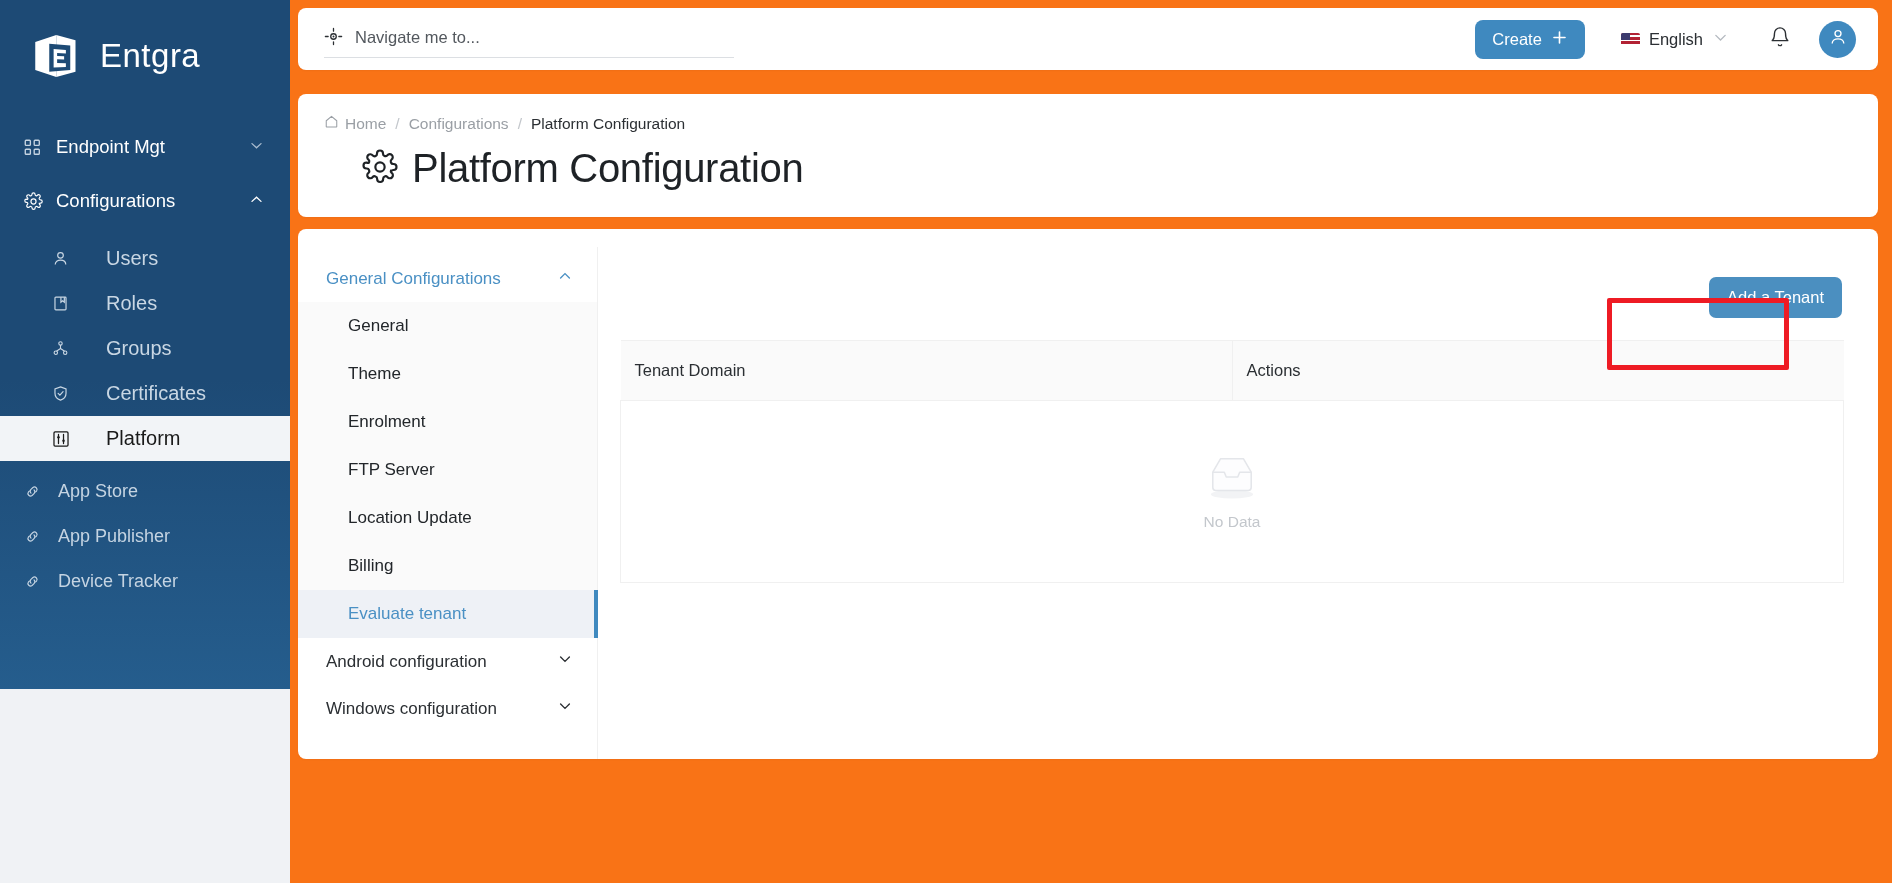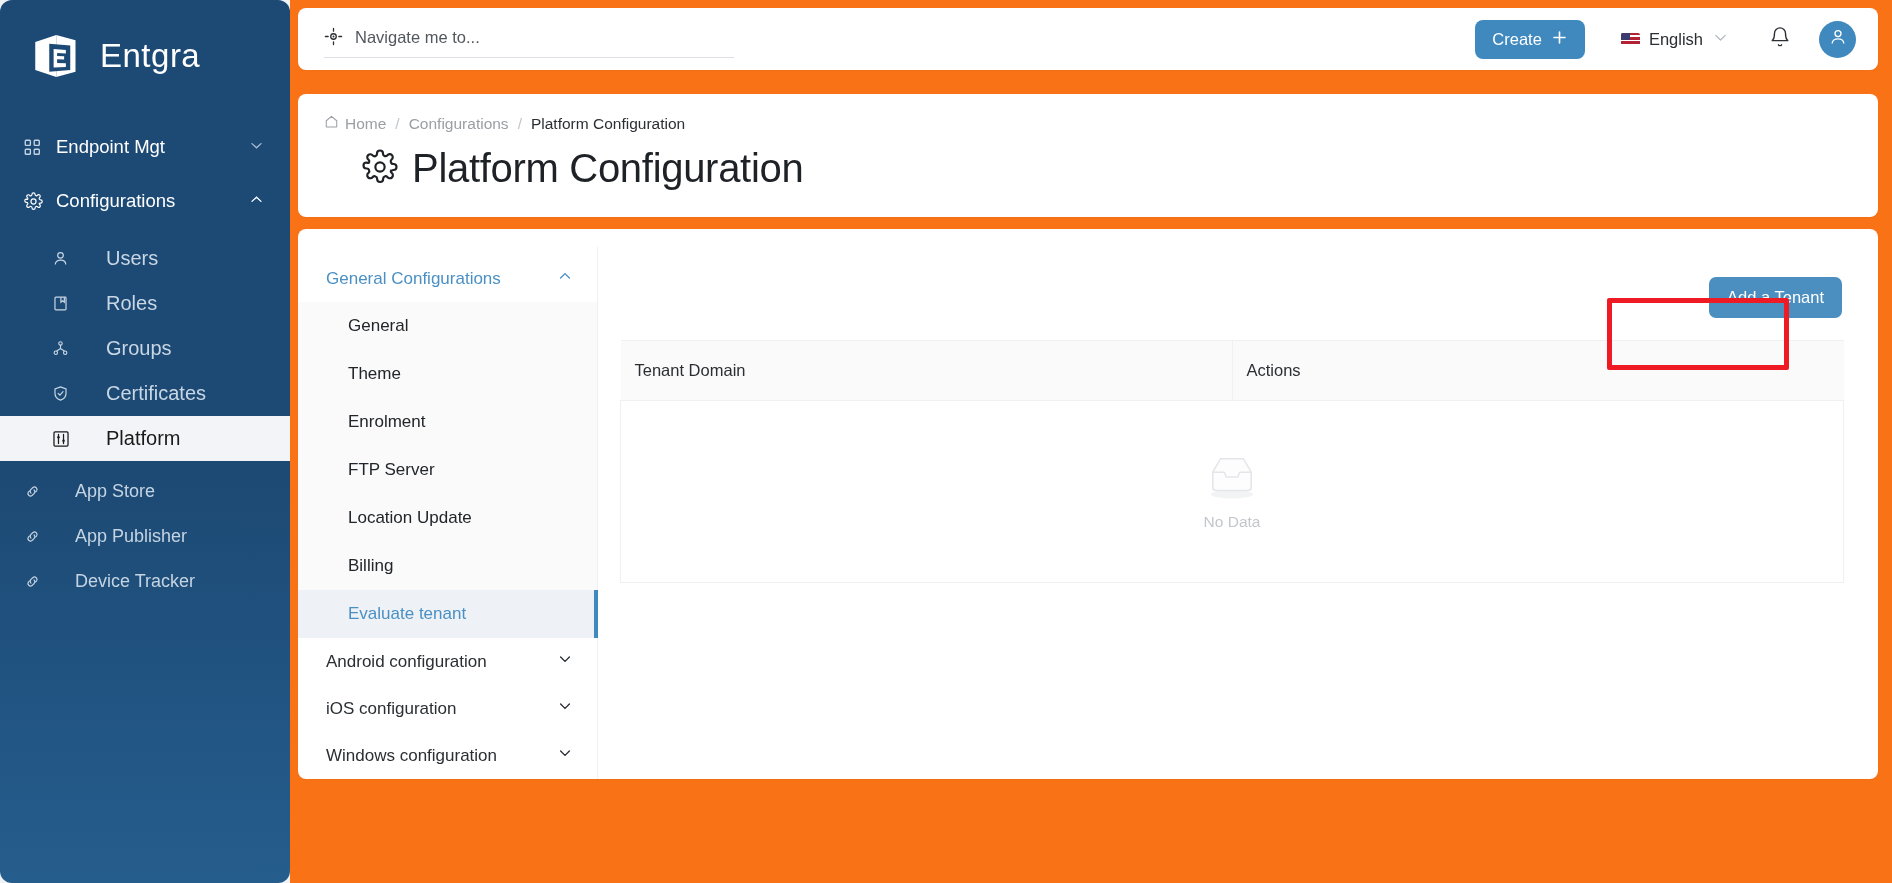--- a/index.html
+++ b/index.html
@@ -6,25 +6,24 @@
   html, body {
     width: 1892px; height: 883px;
     overflow: hidden;
     font-family: "Liberation Sans", sans-serif;
     background: #f0f2f5;
   }
   .app { position: relative; width: 1892px; height: 883px; display: flex; }
 
   
   .sidebar {
-    width: 290px; height: 883px; flex: 0 0 290px;
+    width: 290px; height: 689px; flex: 0 0 290px;
     background: linear-gradient(180deg, #1d4a75 0%, #1d4a75 55%, #255d8d 100%);
     position: relative; z-index: 5;
     overflow: hidden;
-    border-radius: 12px;
   }
   .logo-row {
     display: flex; align-items: center; gap: 14px;
     padding: 28px 0 30px 30px;
   }
   .logo-mark { width: 56px; height: 56px; flex: 0 0 56px; }
   .logo-text {
     color: #ffffff; font-size: 33px; letter-spacing: .5px;
     font-weight: 400;
   }
@@ -39,21 +38,21 @@
   .nav-item .chev { position: absolute; right: 26px; top: 50%; transform: translateY(-50%); }
   .nav-item.top-level { color: #ffffff; font-size: 18.5px; }
   .nav-item.group-open .lbl { color: #ffffff; }
   .nav-item.sub { padding-left: 52px; font-size: 20px; height: 45px; color: #c9d7e4; gap: 16px; }
   .nav-item.sub .lbl { margin-left: 12px; }
   .nav-item.active {
     background: #f2f4f7; color: #1a1a1a;
   }
   .nav-item.active .lbl { color: #1a1a1a; }
   .nav-item.ext { font-size: 18px; color: #c5d4e2; height: 45px; padding-left: 24px; }
-  .nav-item.ext .lbl { margin-left: 25px; }
+  .nav-item.ext .lbl { margin-left: 8px; }
   .spacer-8 { height: 8px; }
 
   
   .main {
     flex: 1; height: 883px; position: relative;
     background: #f97316;
     padding: 8px 14px 0 8px;
     overflow: hidden;
   }
   .topbar {
@@ -430,28 +429,20 @@
 
         <div class="cfg-group-head closed">
           <span>Android configuration</span>
           <span>
             <svg width="16" height="16" viewBox="0 0 20 20" fill="none" stroke="#2b2f33" stroke-width="1.7" stroke-linecap="round">
                 <path d="M4.5 7.5 L10 13 L15.5 7.5"></path>
               </svg>
           </span>
         </div>
 
-        <div class="cfg-group-head closed">
-          <span>iOS configuration</span>
-          <span>
-            <svg width="16" height="16" viewBox="0 0 20 20" fill="none" stroke="#2b2f33" stroke-width="1.7" stroke-linecap="round">
-                <path d="M4.5 7.5 L10 13 L15.5 7.5"></path>
-              </svg>
-          </span>
-        </div>
 
         <div class="cfg-group-head closed">
           <span>Windows configuration</span>
           <span>
             <svg width="16" height="16" viewBox="0 0 20 20" fill="none" stroke="#2b2f33" stroke-width="1.7" stroke-linecap="round">
                 <path d="M4.5 7.5 L10 13 L15.5 7.5"></path>
               </svg>
           </span>
         </div>
       </div>

